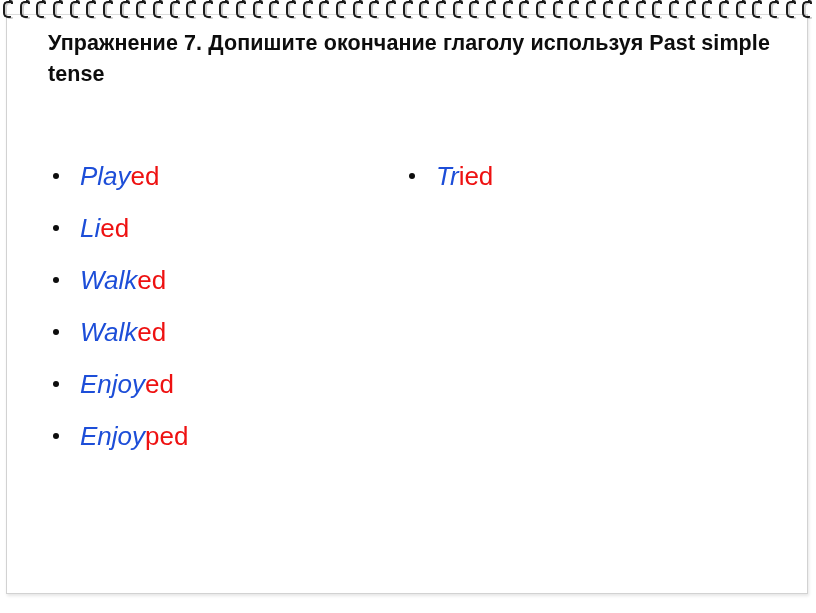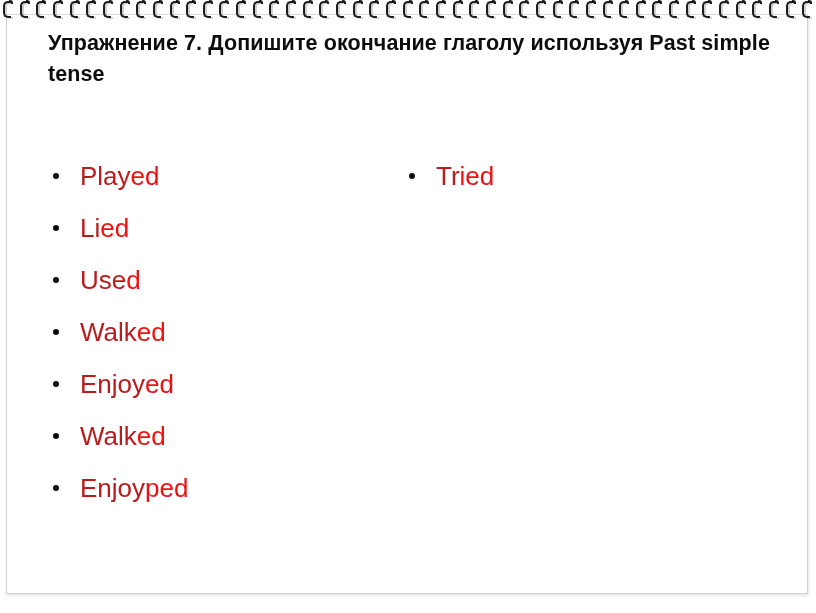--- a/index.html
+++ b/index.html
@@ -128,21 +128,21 @@
   .bullet-dot {
     position: absolute;
     left: 3px;
     top: 50%;
     margin-top: -3px;
     width: 6px;
     height: 6px;
     background: #0d0d0d;
     border-radius: 50%;
   }
-  .stem { color: #b91c1c; }
+  .stem { color: #1d4ed8; font-style: italic; }
   .ending { color: #ee1111; }
 </style>
 </head>
 <body>
 
 <div id="slide">
 
   <div id="page-sheet"></div>
 
   <div id="spiral">
@@ -392,24 +392,23 @@
         <div class="ring-hook"></div>
       </div>
     </div>
 
   <div id="title">Упражнение 7. Допишите окончание глаголу используя Past simple tense</div>
 
   <div id="columns">
     <div class="column" id="col-left">
         <div class="bullet-item"><span class="bullet-dot"></span><span class="stem">Play</span><span class="ending">ed</span></div>
         <div class="bullet-item"><span class="bullet-dot"></span><span class="stem">Li</span><span class="ending">ed</span></div>
-        <div class="bullet-item"><span class="bullet-dot"></span><span class="stem">Use</span><span class="ending">d</span></div>
+        <div class="bullet-item"><span class="bullet-dot"></span><span class="stem">Walk</span><span class="ending">ed</span></div>
         <div class="bullet-item"><span class="bullet-dot"></span><span class="stem">Walk</span><span class="ending">ed</span></div>
         <div class="bullet-item"><span class="bullet-dot"></span><span class="stem">Enjoy</span><span class="ending">ed</span></div>
-        <div class="bullet-item"><span class="bullet-dot"></span><span class="stem">Walk</span><span class="ending">ed</span></div>
         <div class="bullet-item"><span class="bullet-dot"></span><span class="stem">Enjoy</span><span class="ending">ped</span></div>
       </div>
     <div class="column" id="col-right">
         <div class="bullet-item"><span class="bullet-dot"></span><span class="stem">Tr</span><span class="ending">ied</span></div>
       </div>
   </div>
 
 </div>
 
 </body></html>

